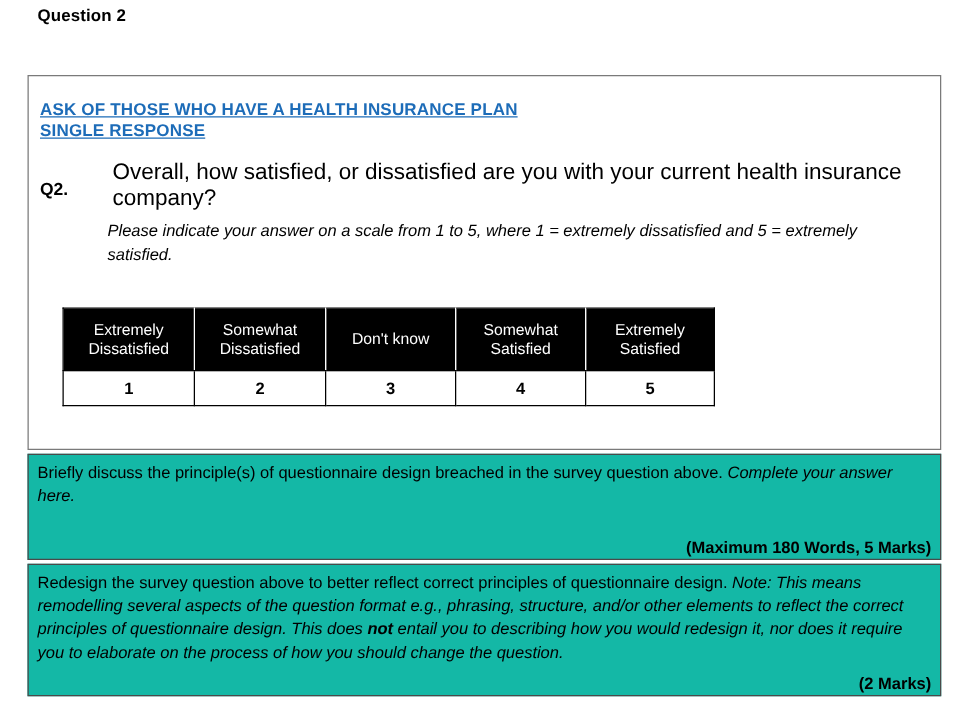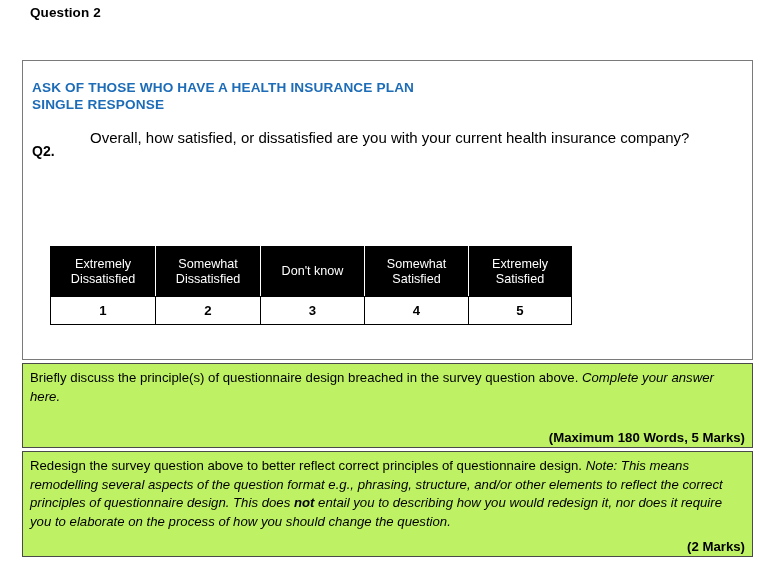--- a/index.html
+++ b/index.html
@@ -46,20 +46,21 @@
 
   .blue-head {
     position: absolute;
     left: 9px;
     top: 18px;
     color: #1d6cb8;
     font-weight: bold;
     font-size: 13.6px;
     line-height: 17px;
     letter-spacing: 0.15px;
+    text-decoration: underline;
   }
 
   .q-row {
     position: absolute;
     left: 9px;
     top: 66px;
     width: 700px;
   }
   .q-label {
     position: absolute;
@@ -67,21 +68,21 @@
     top: 0;
     font-size: 14px;
     font-weight: bold;
     margin-top: 16px;
   }
   .q-text {
     position: absolute;
     left: 58px;
     top: 0;
     width: 650px;
-    font-size: 15px;
+    font-size: 18px;
     line-height: 21px;
   }
 
   .q-instruction {
     position: absolute;
     left: 63px;
     top: 115px;
     width: 645px;
     font-size: 13.2px;
     font-style: italic;
@@ -126,21 +127,21 @@
   .col-w-2 { width: 95px; }
   .col-w-3 { width: 95px; }
   .col-w-4 { width: 94px; }
 
   
   .answer-box {
     position: absolute;
     left: 22px;
     border: 1.3px solid #4a4a4a;
     box-sizing: border-box;
-    background: #bef264;
+    background: #14b8a6;
     width: 731px;
   }
   .answer-box-1 {
     top: 363px;
     height: 85px;
   }
   .answer-box-2 {
     top: 451px;
     height: 106px;
   }
@@ -175,20 +176,21 @@
     <div class="blue-head">
       <div>ASK OF THOSE WHO HAVE A HEALTH INSURANCE PLAN</div>
       <div>SINGLE RESPONSE</div>
     </div>
 
     <div class="q-row">
       <span class="q-label">Q2.</span>
       <span class="q-text">Overall, how satisfied, or dissatisfied are you with your current health insurance company?</span>
     </div>
 
+    <div class="q-instruction">Please indicate your answer on a scale from 1 to 5, where 1 = extremely dissatisfied and 5 = extremely satisfied.</div>
 
     <table class="scale-table">
       <tbody>
           <tr class="head-row">
         <td class="col-w-0">
           <div>Extremely</div>
           <div>Dissatisfied</div>
         </td>
         <td class="col-w-1">
           <div>Somewhat</div>

